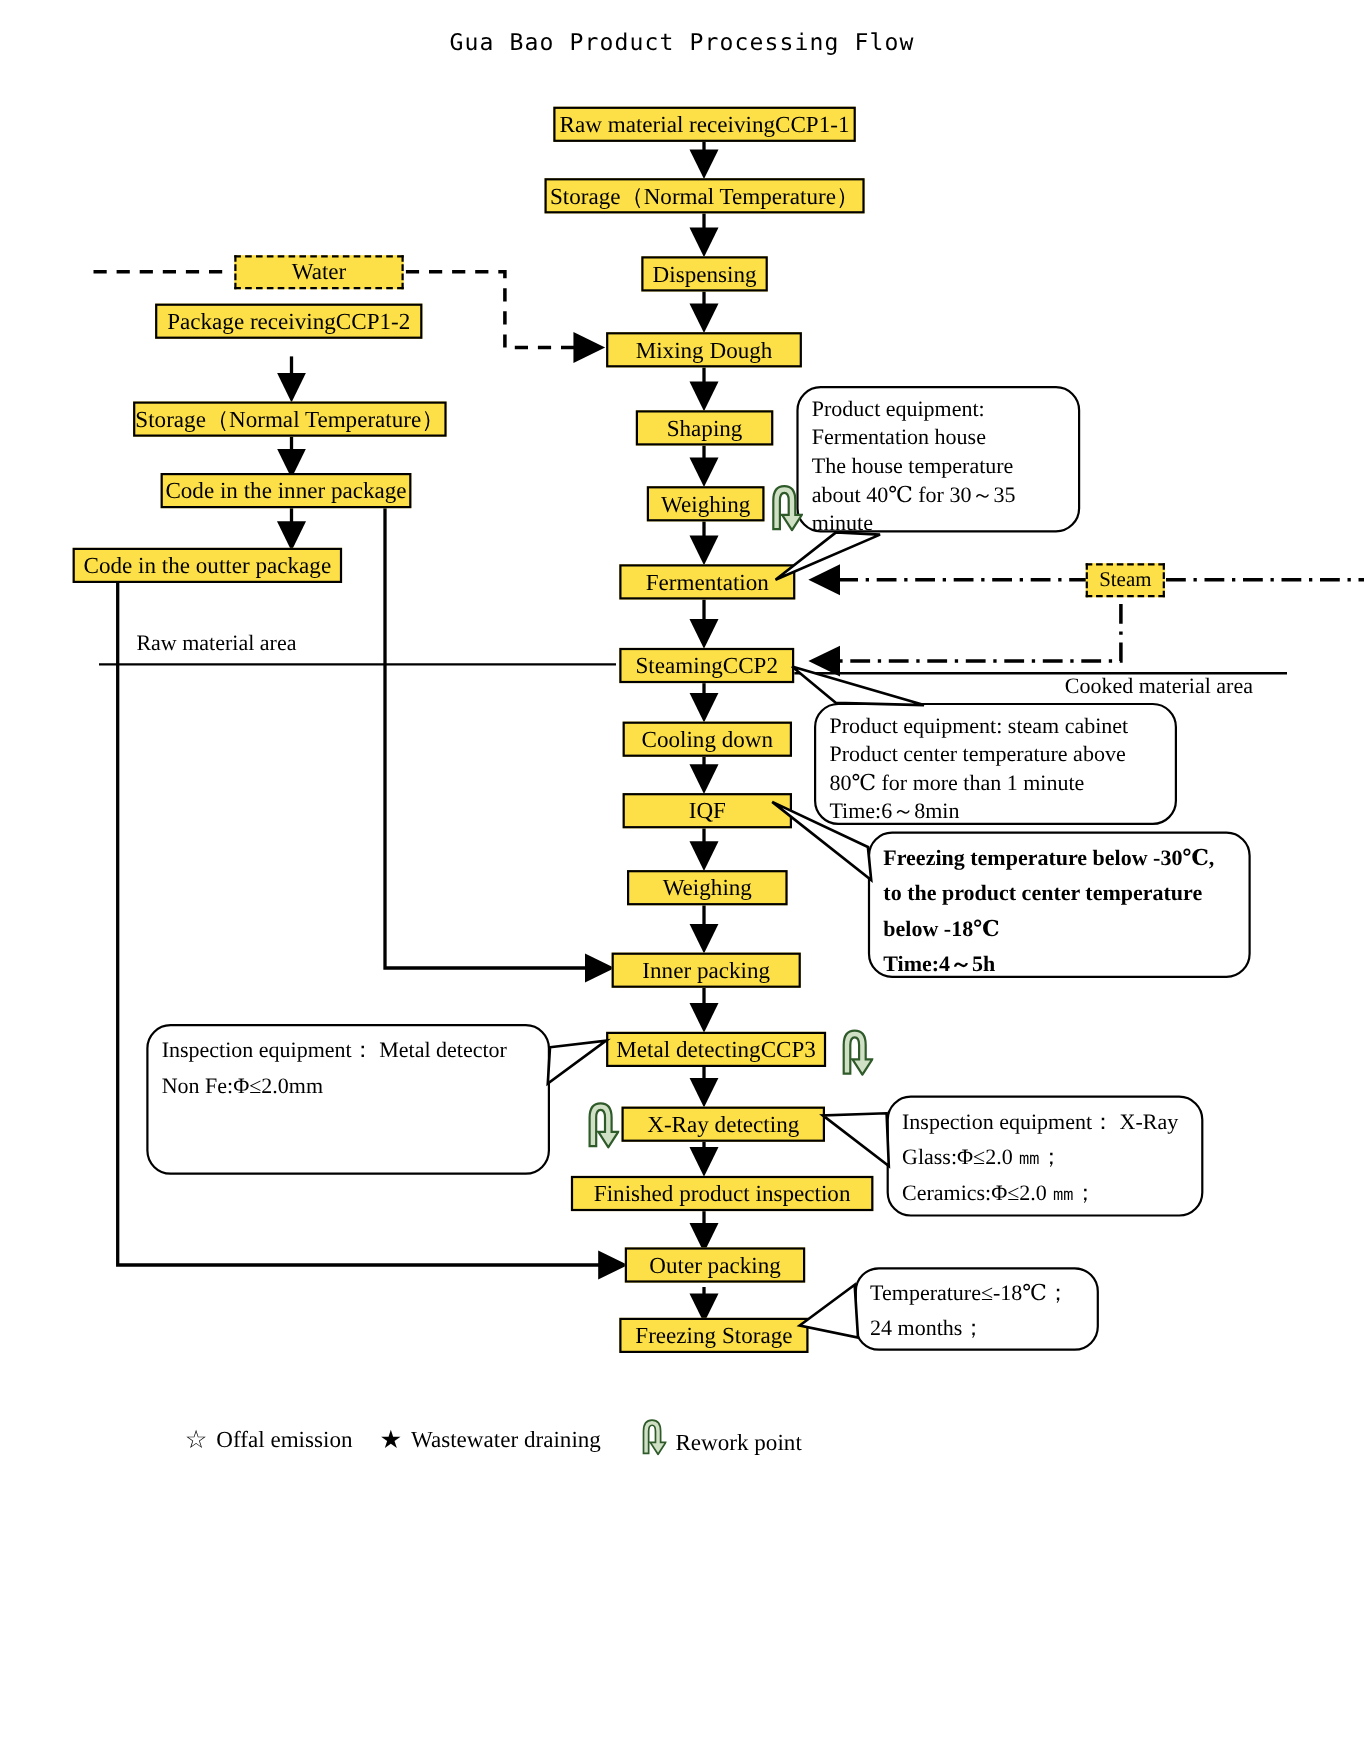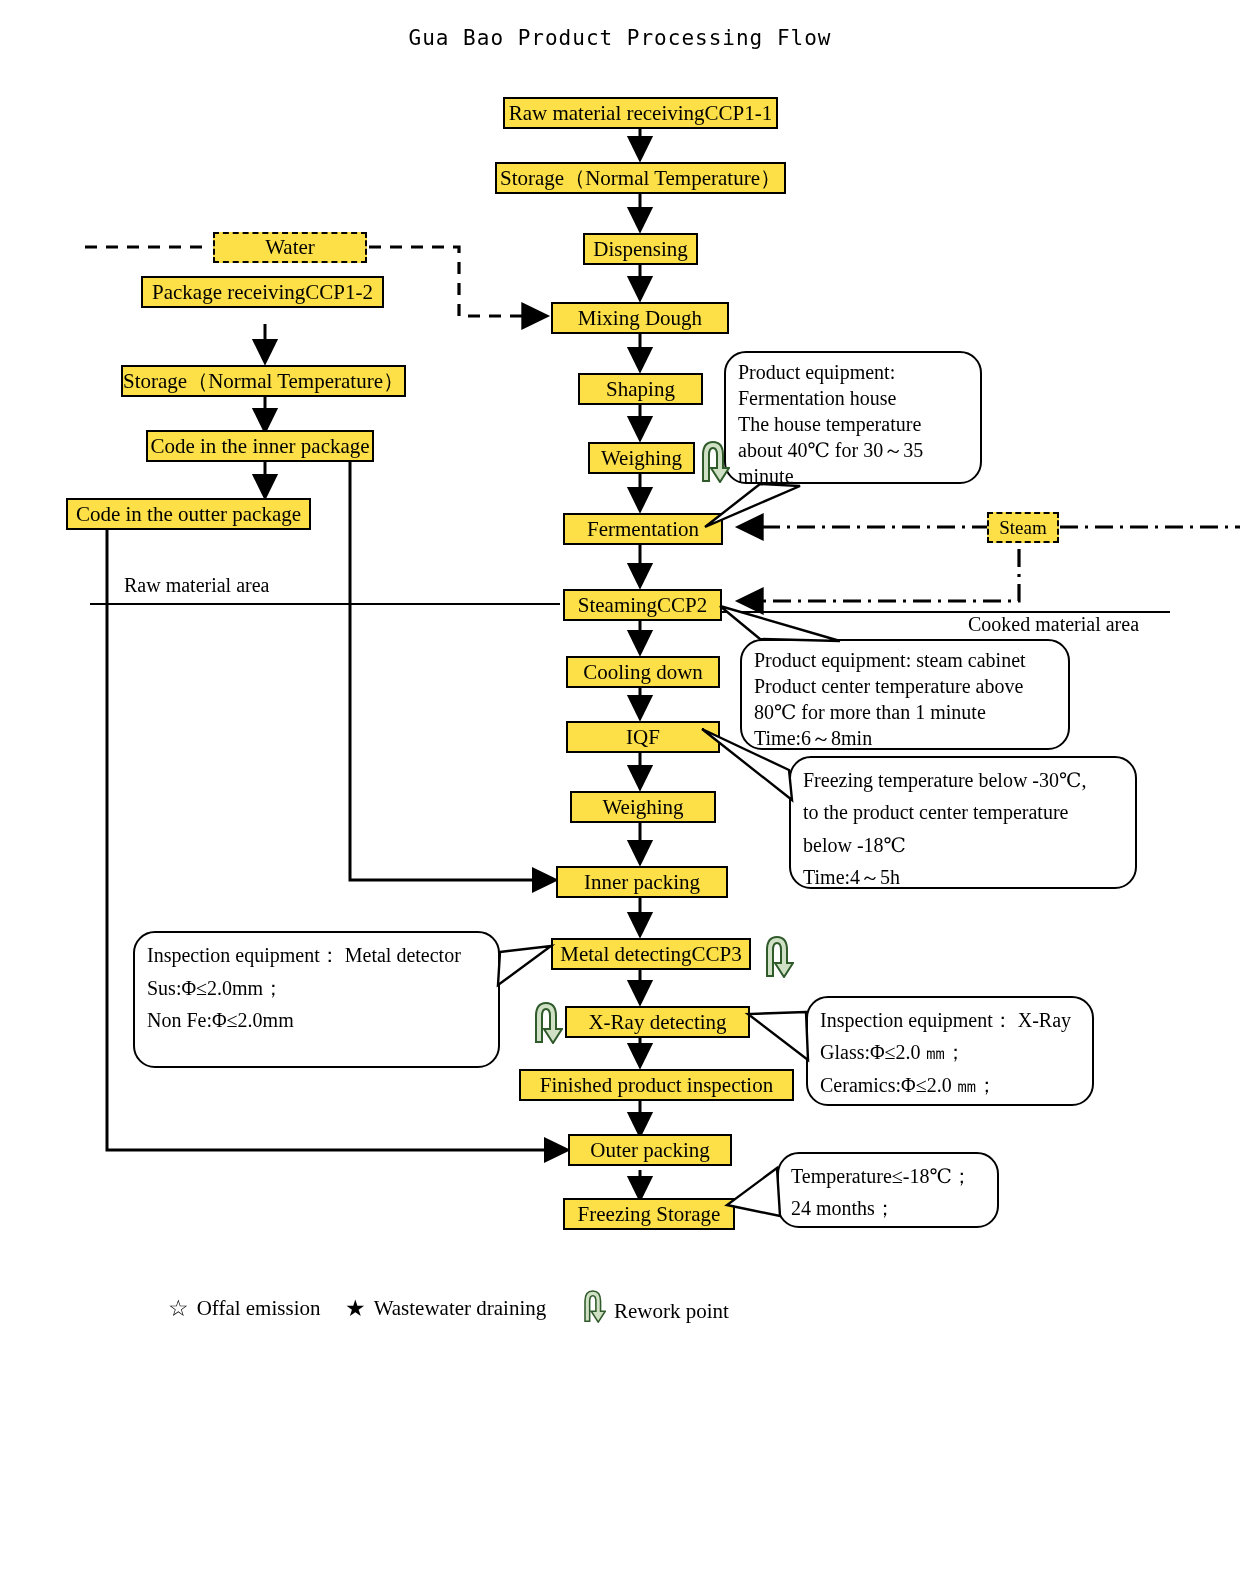--- a/index.html
+++ b/index.html
@@ -198,30 +198,29 @@
     <div>minute</div>
   </div>
 
   <div class="callout" style="left:740px;top:639px;width:330px;height:111px;">
     <div>Product equipment: steam cabinet</div>
     <div>Product center temperature above</div>
     <div>80℃ for more than 1 minute</div>
     <div>Time:6～8min</div>
   </div>
 
-  <div class="callout" style="left:789px;top:756px;width:348px;height:133px;line-height:1.62;">
+  <div class="callout" style="left:789px;top:756px;width:348px;height:133px;line-height:1.62;font-weight:bold;">
     <div>Freezing temperature below -30℃,</div>
     <div>to the product center temperature</div>
     <div>below -18℃</div>
     <div>Time:4～5h</div>
   </div>
 
   <div class="callout" style="left:133px;top:931px;width:367px;height:137px;line-height:1.63;">
     <div>Inspection equipment：  Metal detector</div>
-    <div>Sus:Φ≤2.0mm；</div>
     <div>Non Fe:Φ≤2.0mm</div>
   </div>
 
   <div class="callout" style="left:806px;top:996px;width:288px;height:110px;line-height:1.62;">
     <div>Inspection equipment：  X-Ray</div>
     <div>Glass:Φ≤2.0 ㎜；</div>
     <div>Ceramics:Φ≤2.0 ㎜；</div>
   </div>
 
   <div class="callout" style="left:777px;top:1152px;width:222px;height:76px;line-height:1.62;">

